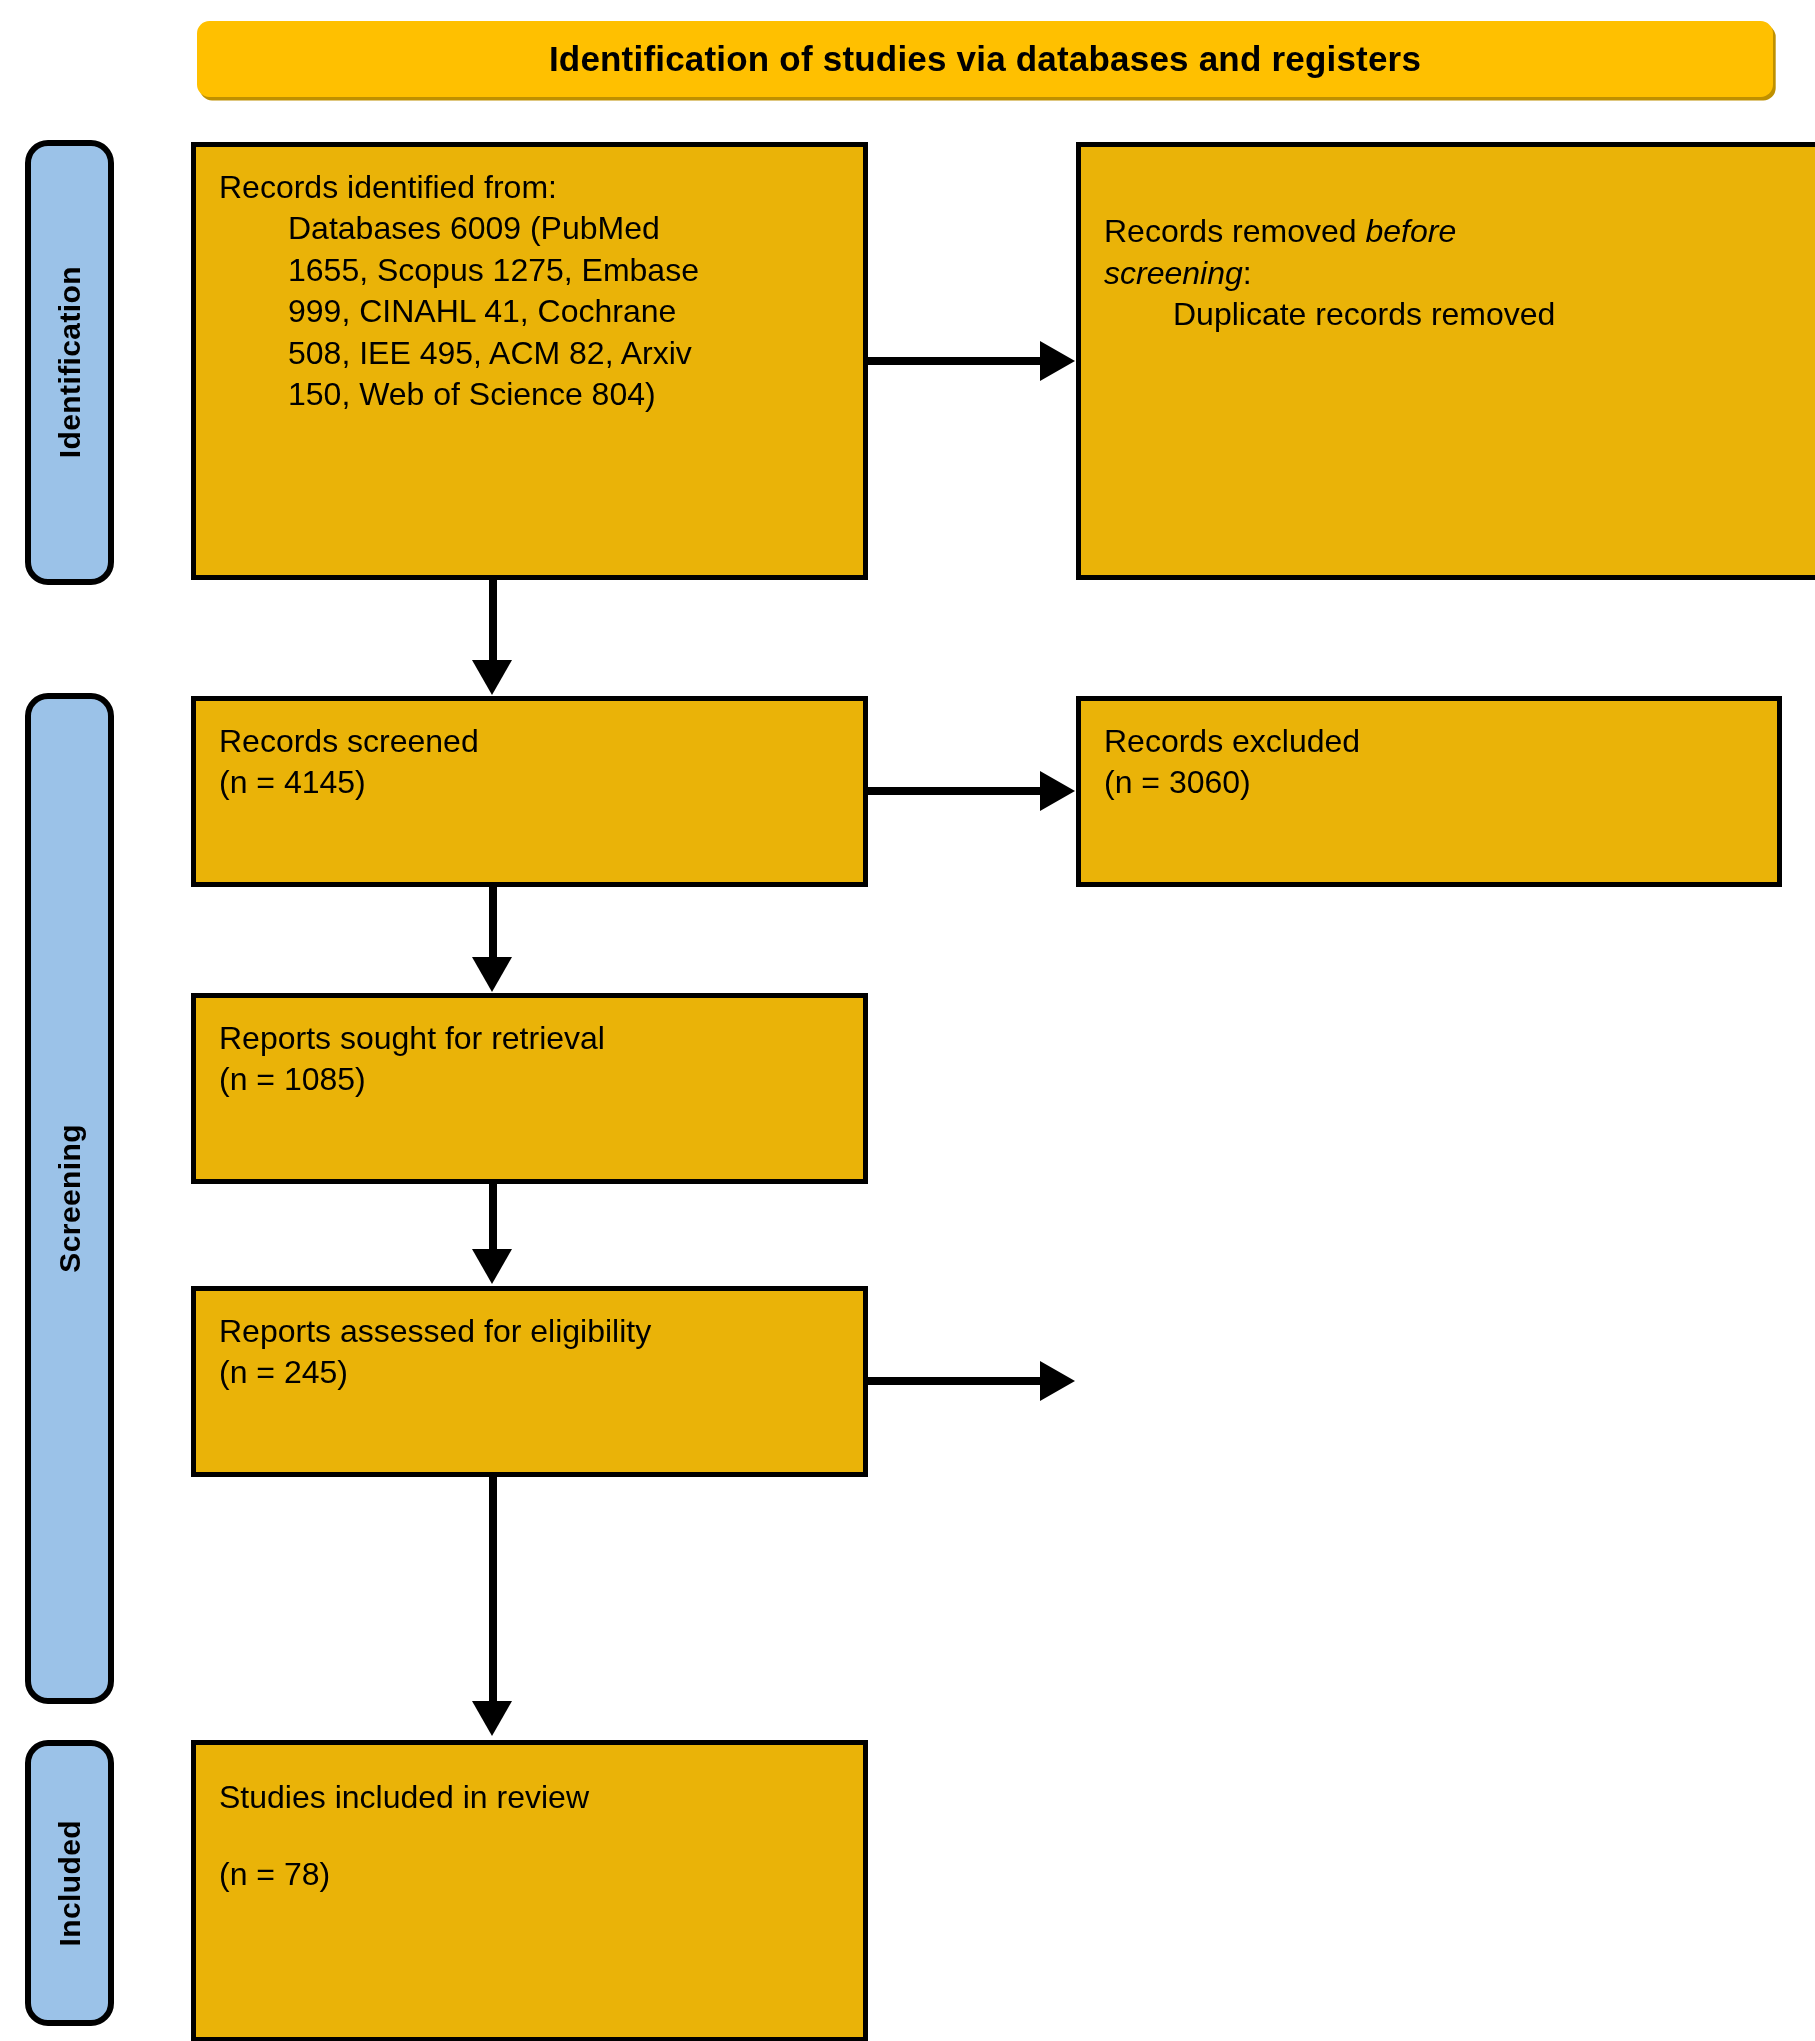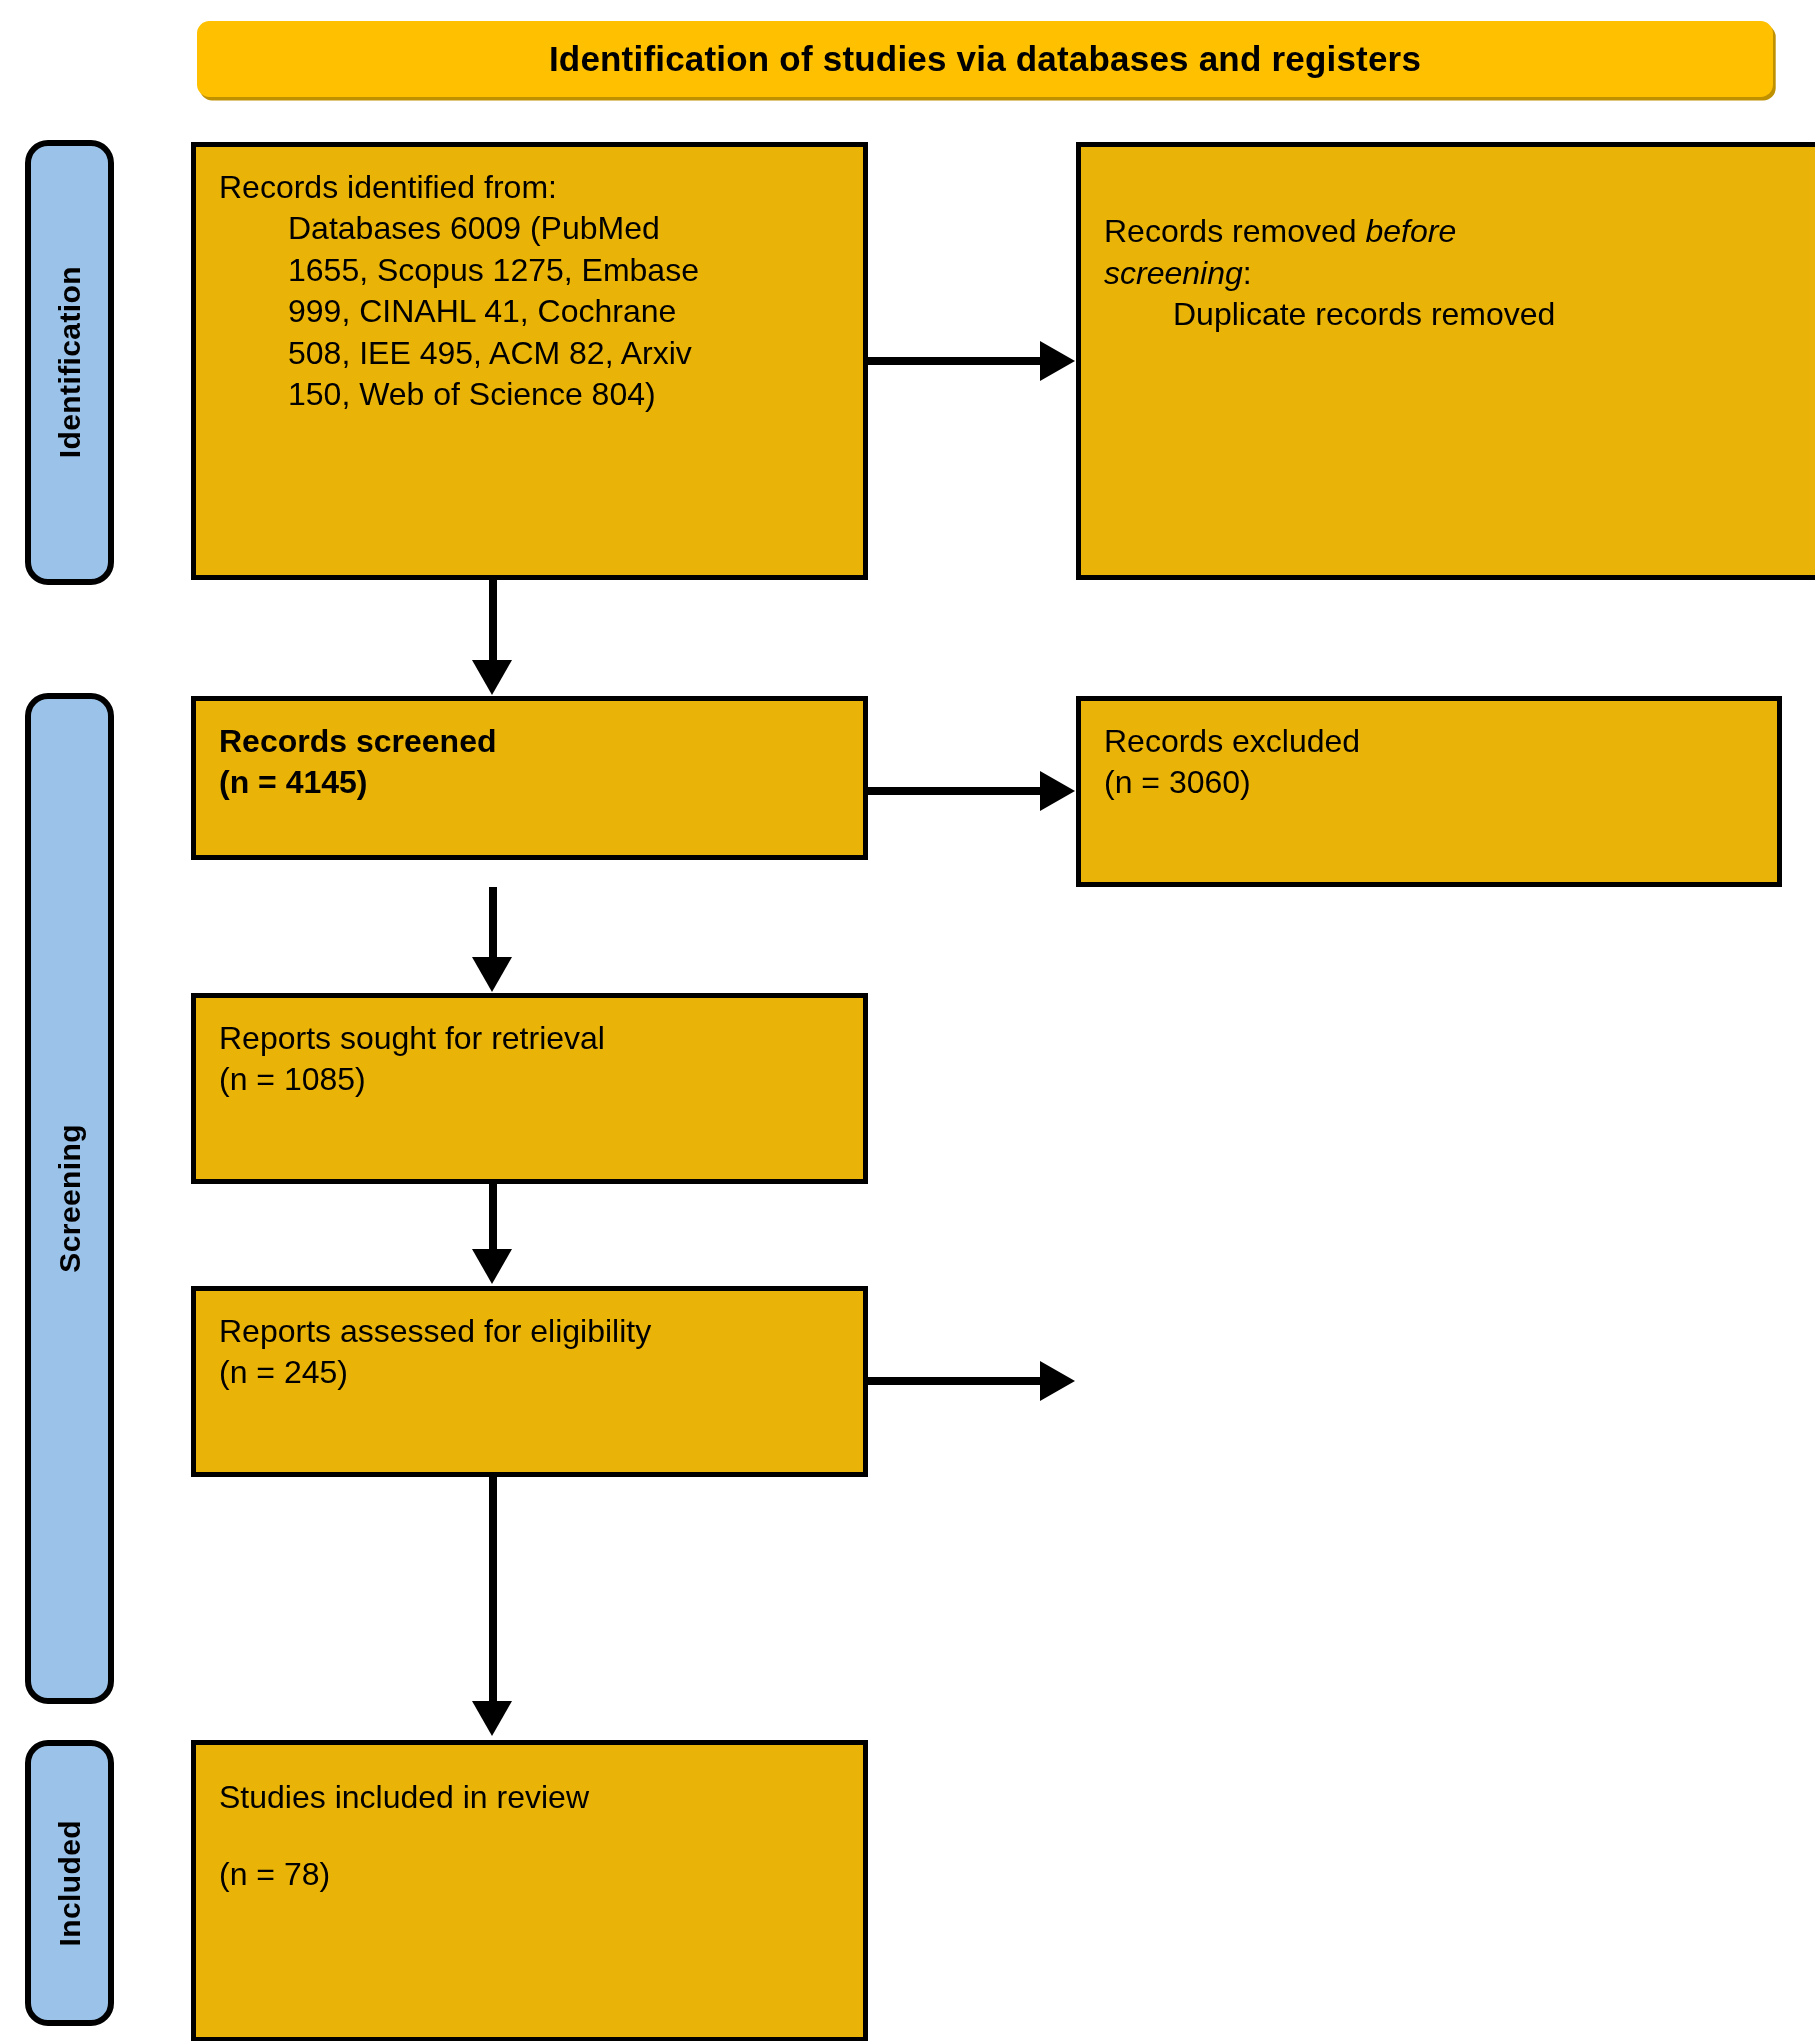--- a/index.html
+++ b/index.html
@@ -66,21 +66,21 @@
   .pbox p.item{
     padding-left:69px;
     margin-top:26.6px;
   }
   .pbox p.gap{ margin-top:35px; }
   .ital{font-style:italic;}
 
   
   #box-identified        {left:191px; top:142px;  width:677px;  height:438px;}
   #box-removed           {left:1076px;top:142px;  width:830px;  height:438px;}
-  #box-screened          {left:191px; top:696px;  width:677px;  height:164px;font-weight:bold;}
+  #box-screened          {left:191px; top:696px;  width:677px;  height:191px;}
   #box-records-excluded  {left:1076px;top:696px;  width:706px;  height:191px;}
   #box-sought            {left:191px; top:993px; width:677px;  height:191px;}
   #box-eligibility       {left:191px; top:1286px; width:677px;  height:191px;}
   #box-reports-excluded  {left:1076px;top:1277px; width:698px;  height:656px;}
   #box-included          {left:191px; top:1740px; width:677px;  height:302px;}
 
   
   .conn{position:absolute;background:#000;}
   .vline{width:8px;}
   .hline{height:8px;}

